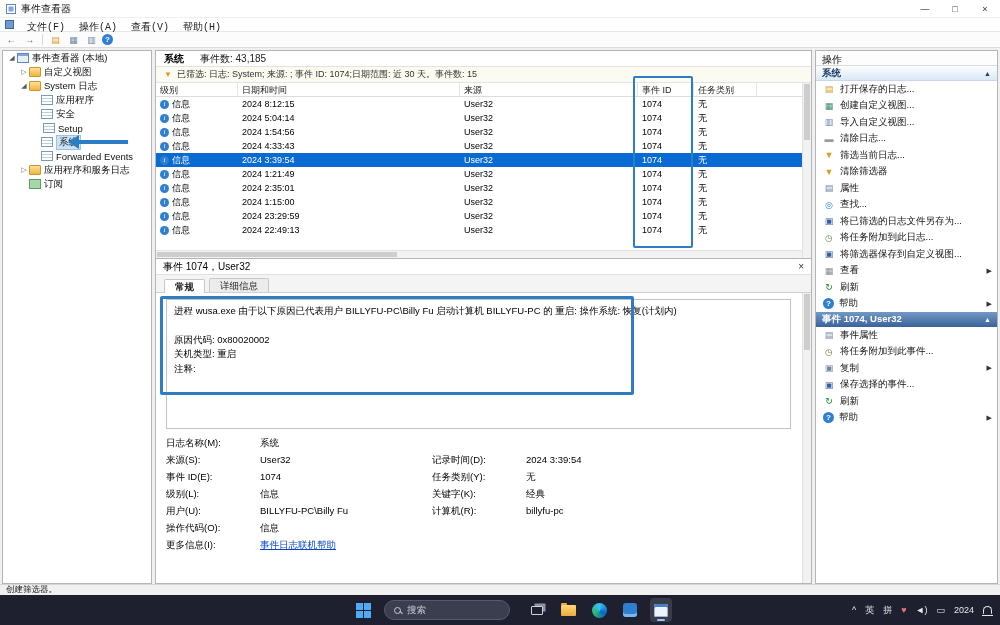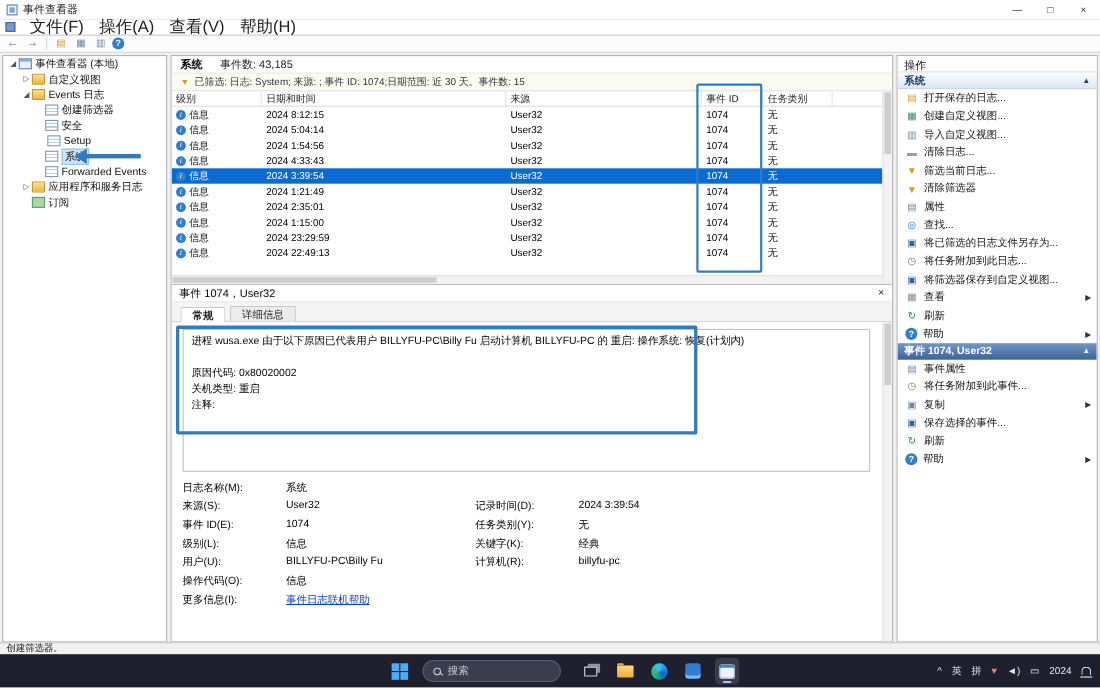--- a/index.html
+++ b/index.html
@@ -1,28 +1,28 @@
 <!DOCTYPE html>
 <html><head>
 <meta charset="utf-8">
 <style>
   * { margin:0; padding:0; box-sizing:border-box; }
   html,body { width:1000px; height:625px; overflow:hidden; }
   body { font-family:"Liberation Sans","DejaVu Sans",sans-serif; }
-  .screen { position:relative; width:1000px; height:625px; background:#000000; overflow:hidden; }
+  .screen { position:relative; width:1000px; height:625px; background:#be185d; overflow:hidden; }
 
   
   .titlebar { position:absolute; left:0; top:0; width:100%; height:18px; background:#ffffff; display:flex; align-items:center; padding-left:6px; gap:5px; border-bottom:1px solid #f0f0f0; }
   .app-icon { width:10px; height:10px; background:#fff; border:1px solid #5b87c5; box-shadow:inset 0 0 0 1.5px #fff, inset 0 0 0 5px #7fa8d9; }
   .title-text { font-size:10px; color:#1a1a1a; }
   .win-controls { margin-left:auto; display:flex; height:18px; }
   .win-btn { width:30px; height:18px; display:flex; align-items:center; justify-content:center; font-size:9px; color:#333; }
   .menubar { position:absolute; left:0; top:18px; width:100%; height:14px; background:#fff; border-bottom:1px solid #e8e8e8; display:flex; align-items:center; gap:0; padding-left:5px; }
   .menu-sysicon { width:9px; height:9px; background:#6f9bd2; border:1px solid #41699c; margin-right:6px; }
-  .menu-item { font-size:15px; color:#222; padding:0 7px; }
+  .menu-item { font-size:10px; color:#222; padding:0 7px;font-family:Liberation Mono, monospace; }
   .toolbar { position:absolute; left:0; top:32px; width:100%; height:16px; background:#fcfcfc; border-bottom:1px solid #dcdcdc; display:flex; align-items:center; gap:3px; padding-left:4px; }
   .tb-btn { width:15px; height:13px; display:flex; align-items:center; justify-content:center; font-size:10px; }
   .tb-arrow { color:#2b6cc4; font-weight:bold; }
   .tb-amber { color:#d79b29; font-size:9px; }
   .tb-slate { color:#6c87a6; font-size:9px; }
   .tb-help { width:11px; height:11px; border-radius:50%; background:#2f7fd1; color:#fff; font-size:8px; font-weight:bold; }
   .tb-sep { width:1px; height:11px; background:#d8d8d8; margin:0 2px; }
 
   
   .content { position:absolute; left:0; top:48px; width:1000px; height:536px; background:#f0f0f0; display:flex; gap:3px; padding:2px 2px 0 2px; }
@@ -168,26 +168,26 @@
             <span class="tree-label">事件查看器 (本地)</span>
           </div>
           <div class="tree-row" style="padding-left: 16px;">
             <span class="expander">▷</span>
             <span class="tree-icon ti-folder"></span>
             <span class="tree-label">自定义视图</span>
           </div>
           <div class="tree-row" style="padding-left: 16px;">
             <span class="expander">◢</span>
             <span class="tree-icon ti-folder"></span>
-            <span class="tree-label">Events 日志</span>
+            <span class="tree-label">System 日志</span>
           </div>
           <div class="tree-row" style="padding-left: 28px;">
             <span class="expander"></span>
             <span class="tree-icon ti-log"></span>
-            <span class="tree-label">创建筛选器</span>
+            <span class="tree-label">应用程序</span>
           </div>
           <div class="tree-row" style="padding-left: 28px;">
             <span class="expander"></span>
             <span class="tree-icon ti-log"></span>
             <span class="tree-label">安全</span>
           </div>
           <div class="tree-row" style="padding-left: 30px;">
             <span class="expander"></span>
             <span class="tree-icon ti-log"></span>
             <span class="tree-label">Setup</span>

